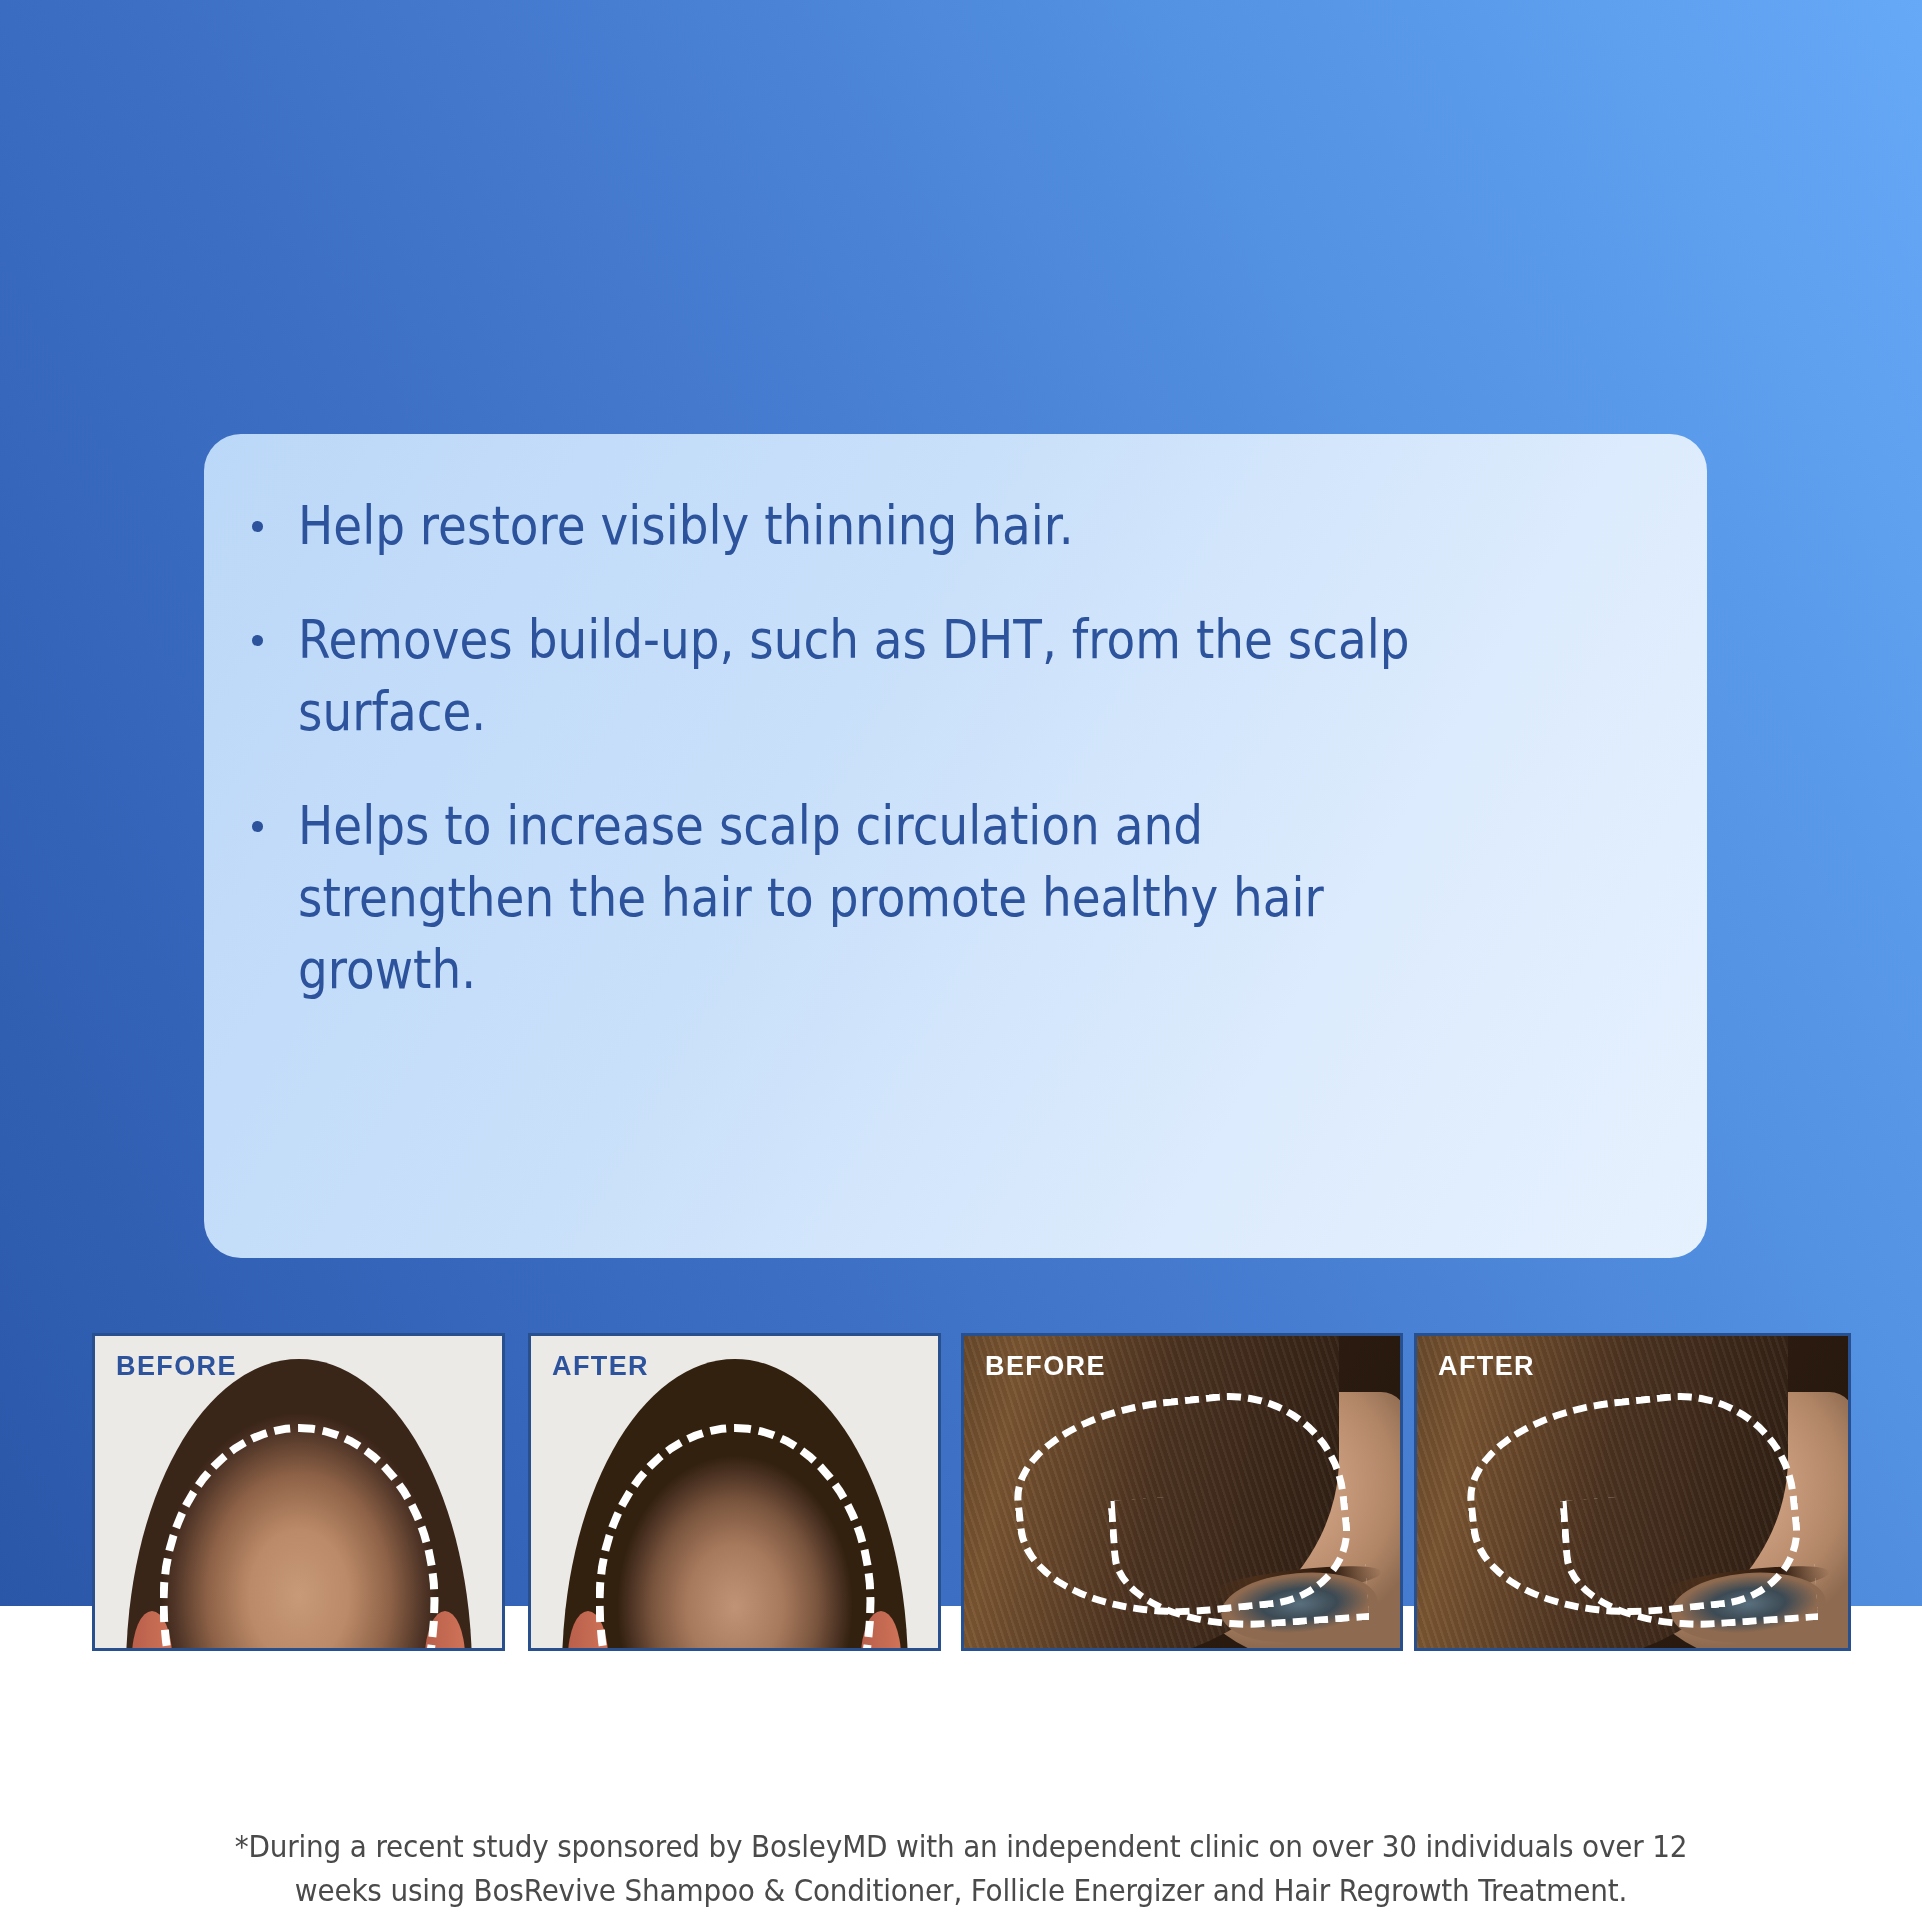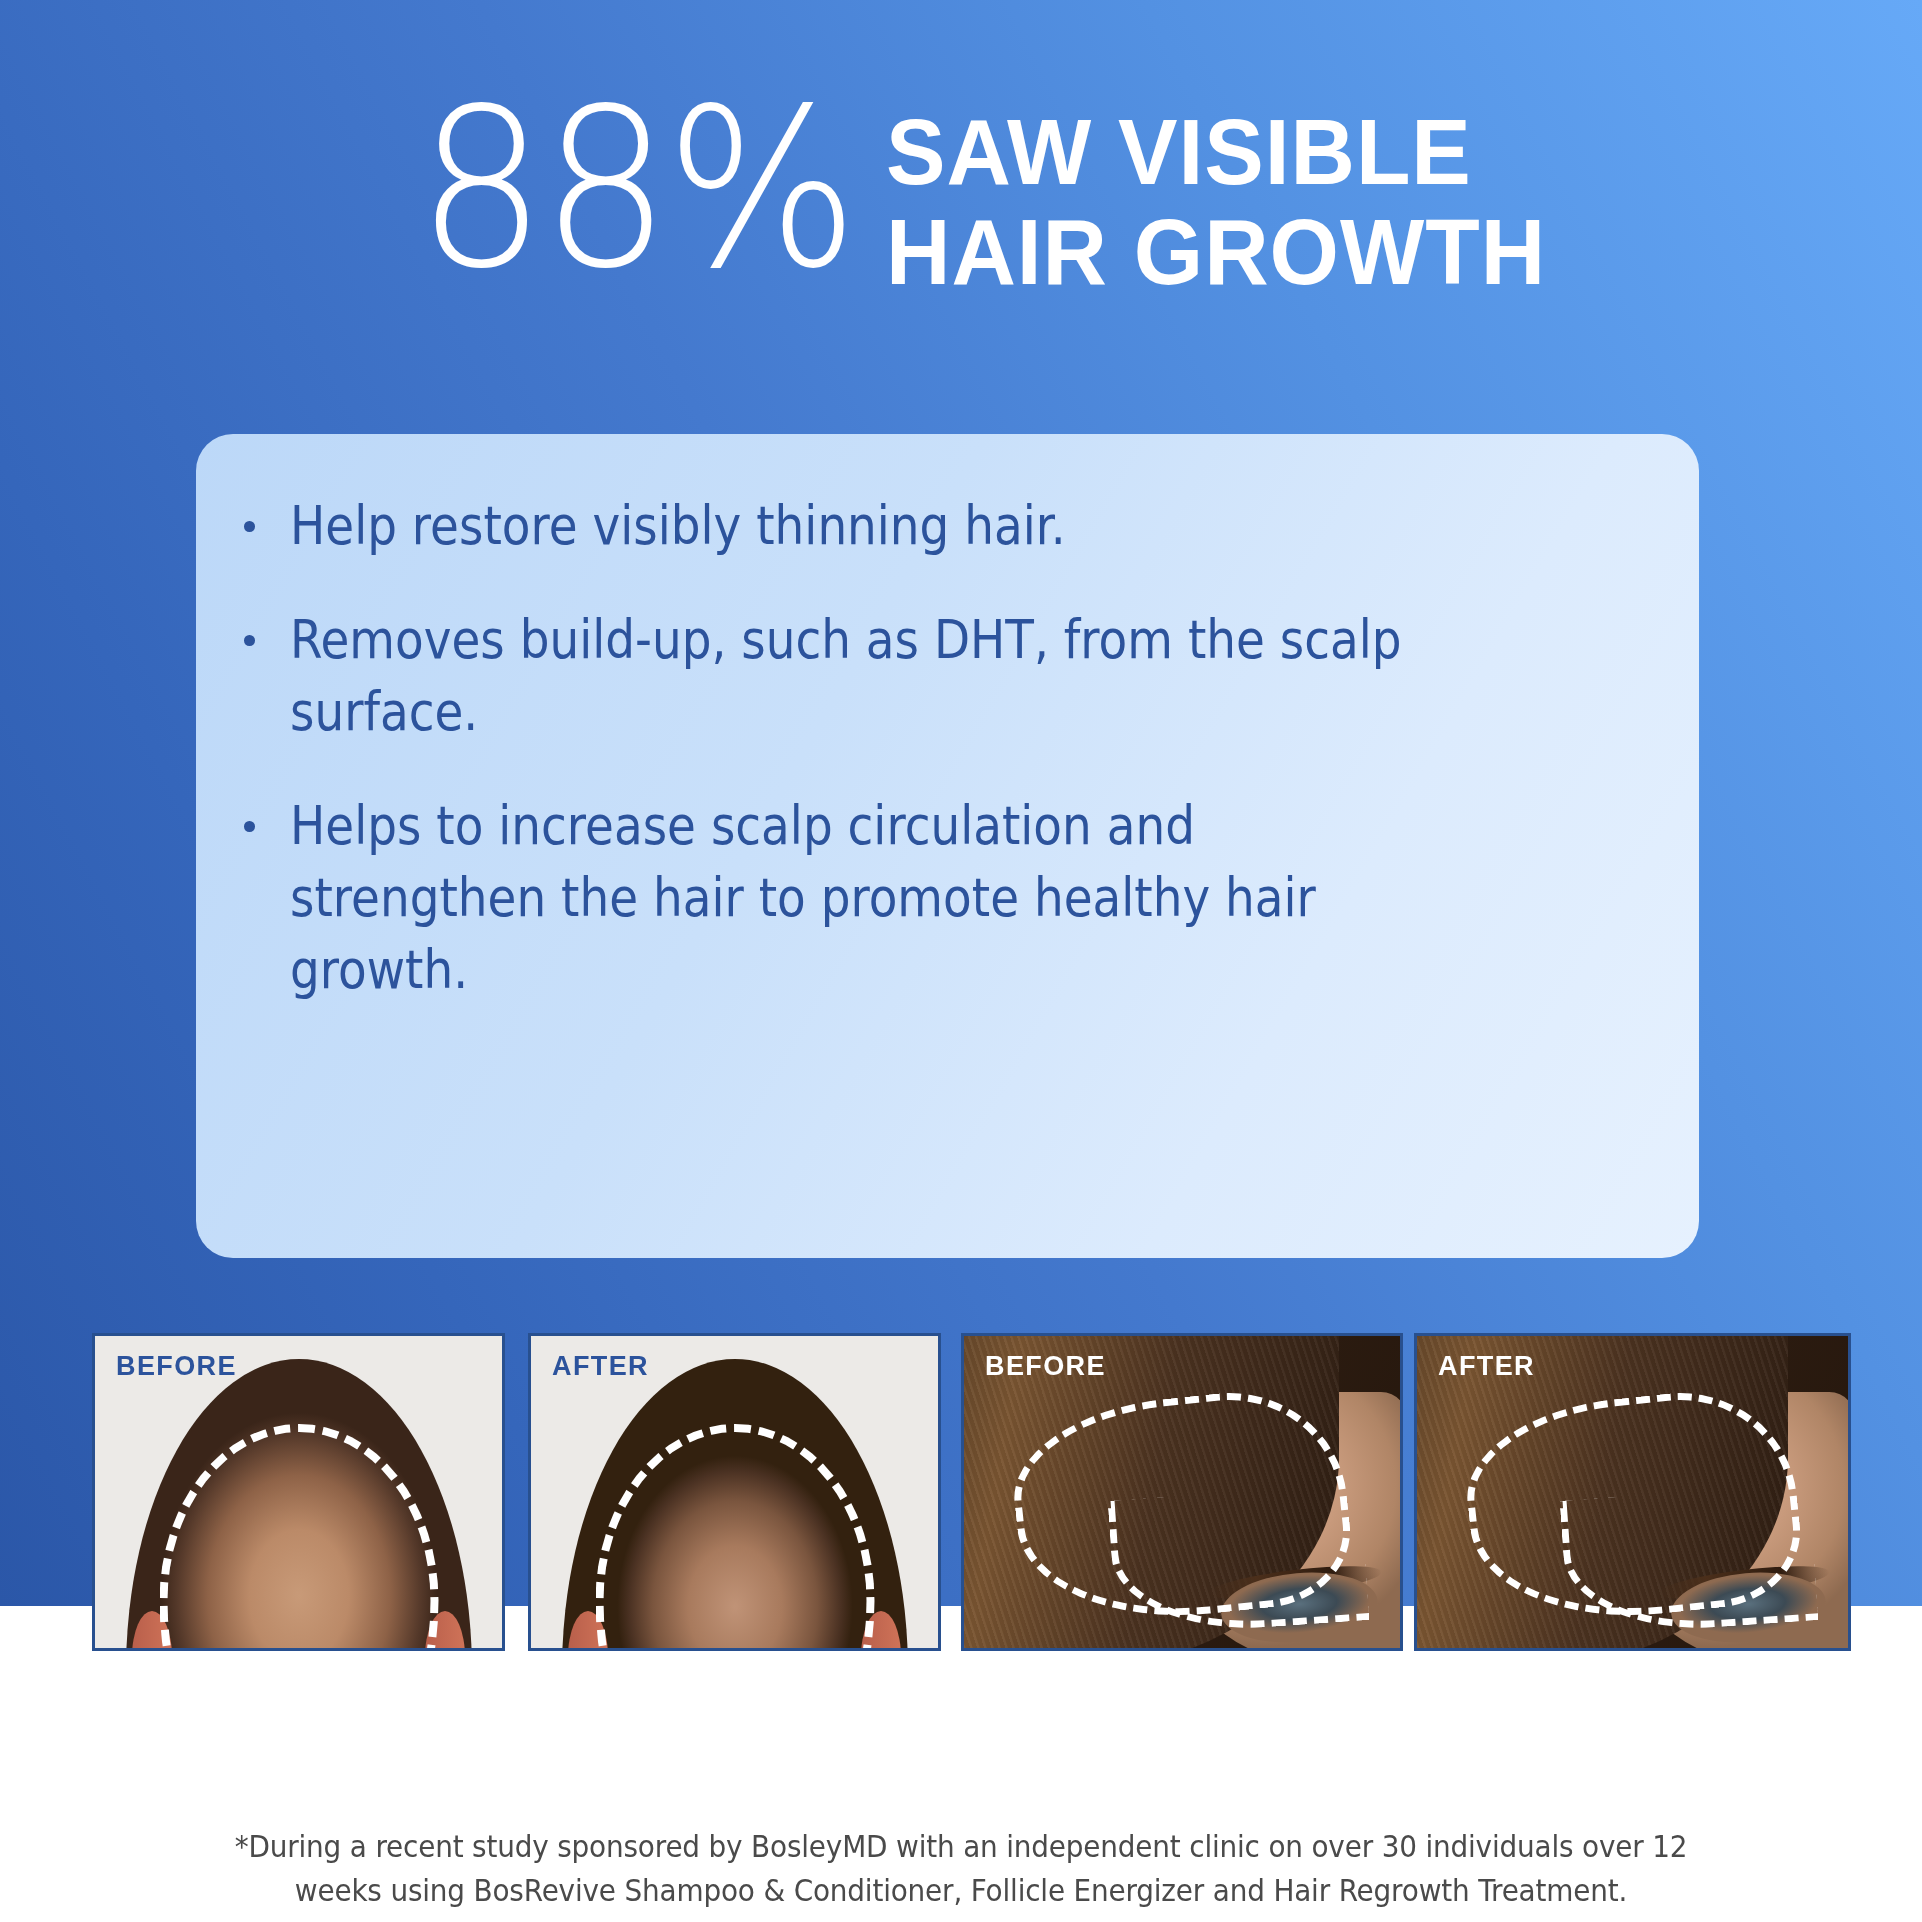--- a/index.html
+++ b/index.html
@@ -64,21 +64,21 @@
     line-height:1.09;
     letter-spacing:1px;
     transform:scaleX(0.97);
     transform-origin:left center;
     white-space:nowrap;
   }
 
   
   .card {
     position:absolute;
-    left:196px; top:434px;
+    left:204px; top:434px;
     width:1503px;
     height:824px;
     border-radius:37px;
     background:linear-gradient(120deg, #bcd8f8 0%, #c9e0fa 40%, #dcebfd 72%, #e6f1fe 100%);
     padding:56px 86px 0 48px;
   }
   ul.benefits { list-style:none; }
   ul.benefits li {
     display:flex;
     align-items:flex-start;
@@ -254,27 +254,20 @@
     transform:scaleX(0.93);
   }
 </style>
 </head>
 <body>
 
 <div class="poster">
 
   <div class="blue-field"></div>
 
-  <div class="headline">
-    <div class="pct">88%</div>
-    <div class="head-lines">
-      <span>SAW VISIBLE</span>
-      <span>HAIR GROWTH</span>
-    </div>
-  </div>
 
   <div class="card">
     <ul class="benefits">
       <li>
         <span class="dot"></span>
         <span class="btxt">Help restore visibly thinning hair.</span>
       </li>
       <li>
         <span class="dot"></span>
         <span class="btxt">Removes build-up, such as DHT, from the scalp surface.</span>

